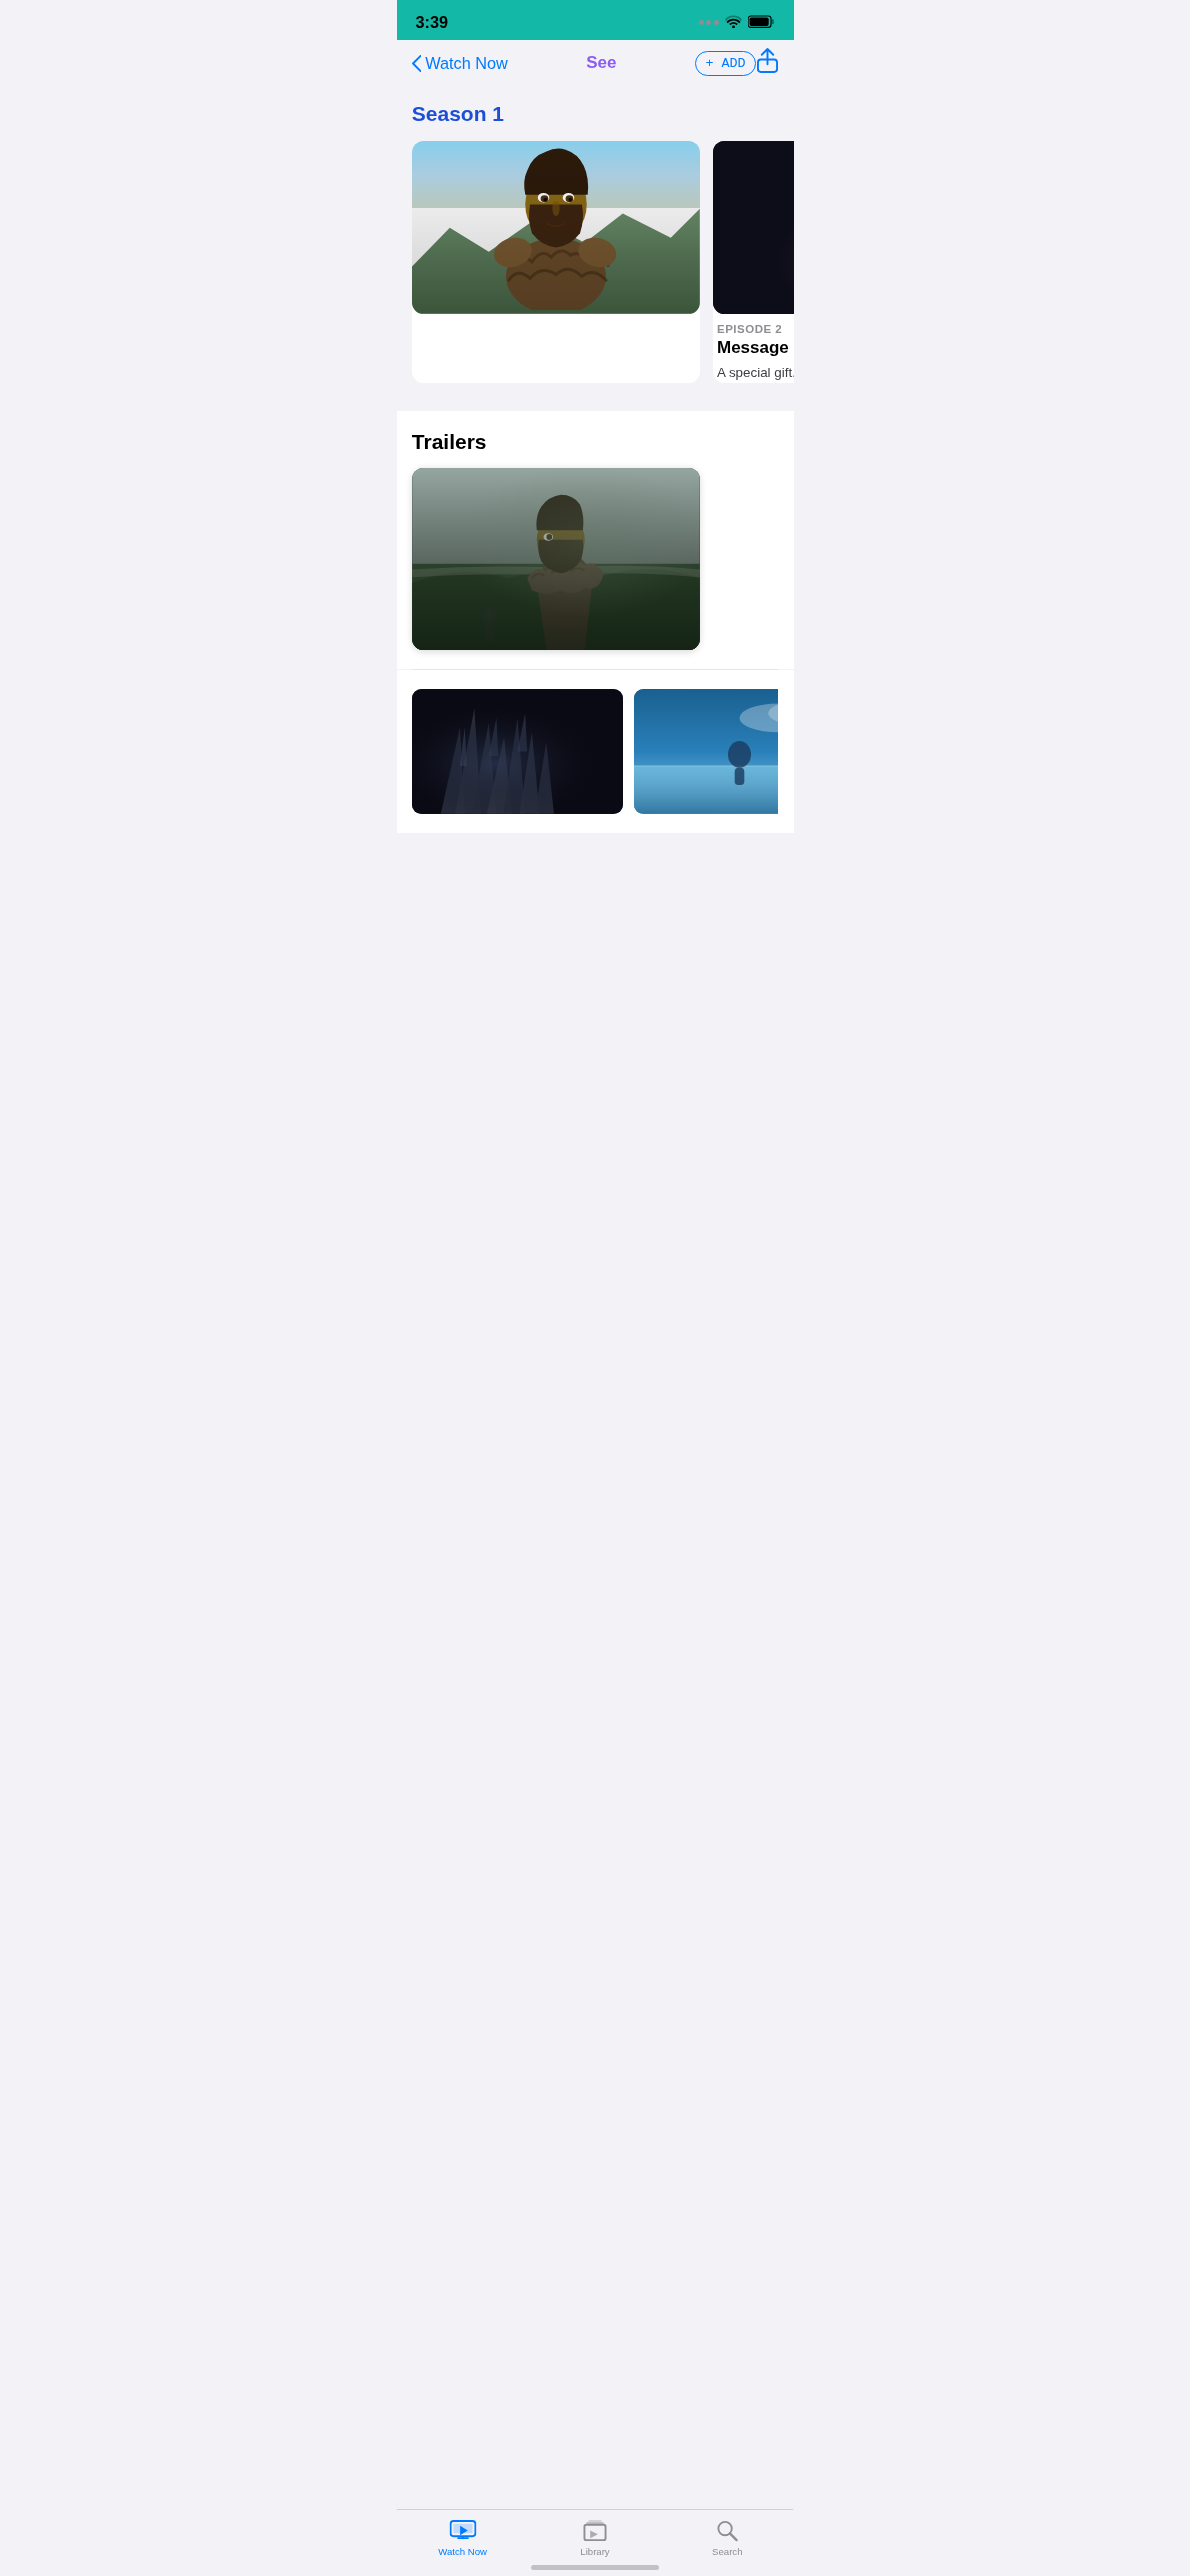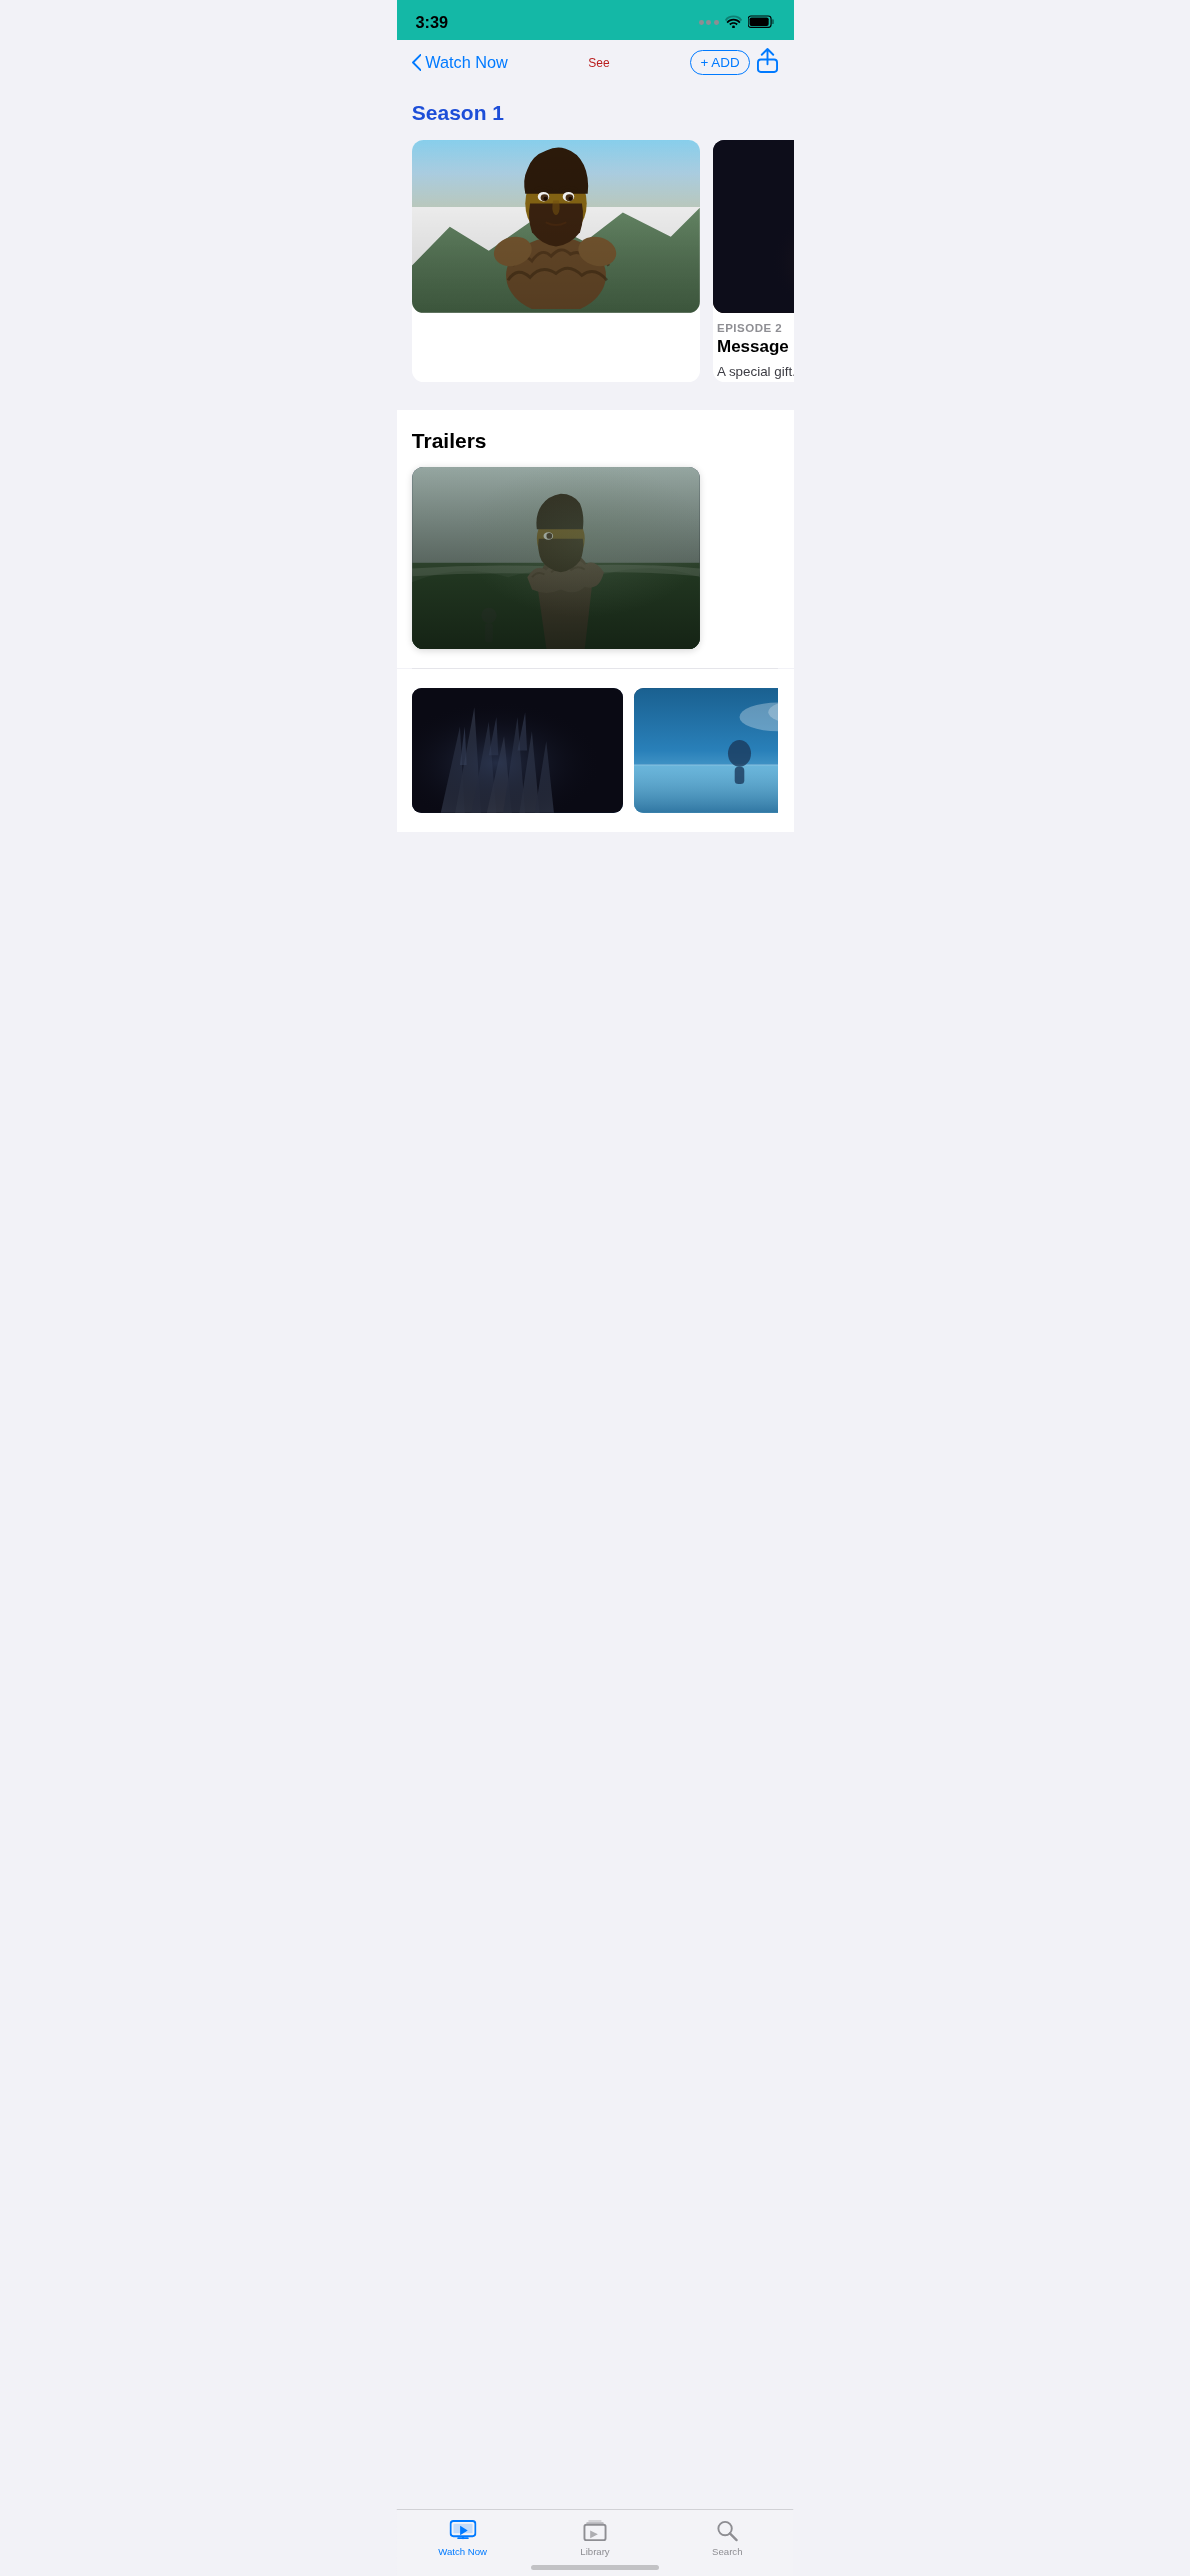--- a/index.html
+++ b/index.html
@@ -61,29 +61,30 @@
     .nav-back {
       display: flex;
       align-items: center;
       gap: 3.8px;
       color: #007aff;
       font-size: 16.3px;
       cursor: pointer;
     }
 
     .nav-title {
-      font-size: 12px;
-      font-weight: 400;
-      color: #b91c1c;
+      font-size: 17px;
+      font-weight: 700;
+      color: #8b5cf6;
     }
 
     .nav-actions {
       display: flex;
       align-items: center;
-      gap: 7px;
+      gap: 1px;
+      font-family: Liberation Mono, monospace;
     }
 
     .add-btn {
       border: 1.4px solid #007aff;
       border-radius: 13.4px;
       padding: 3.8px 9.6px;
       color: #007aff;
       font-size: 13.4px;
       font-weight: 500;
       display: flex;

